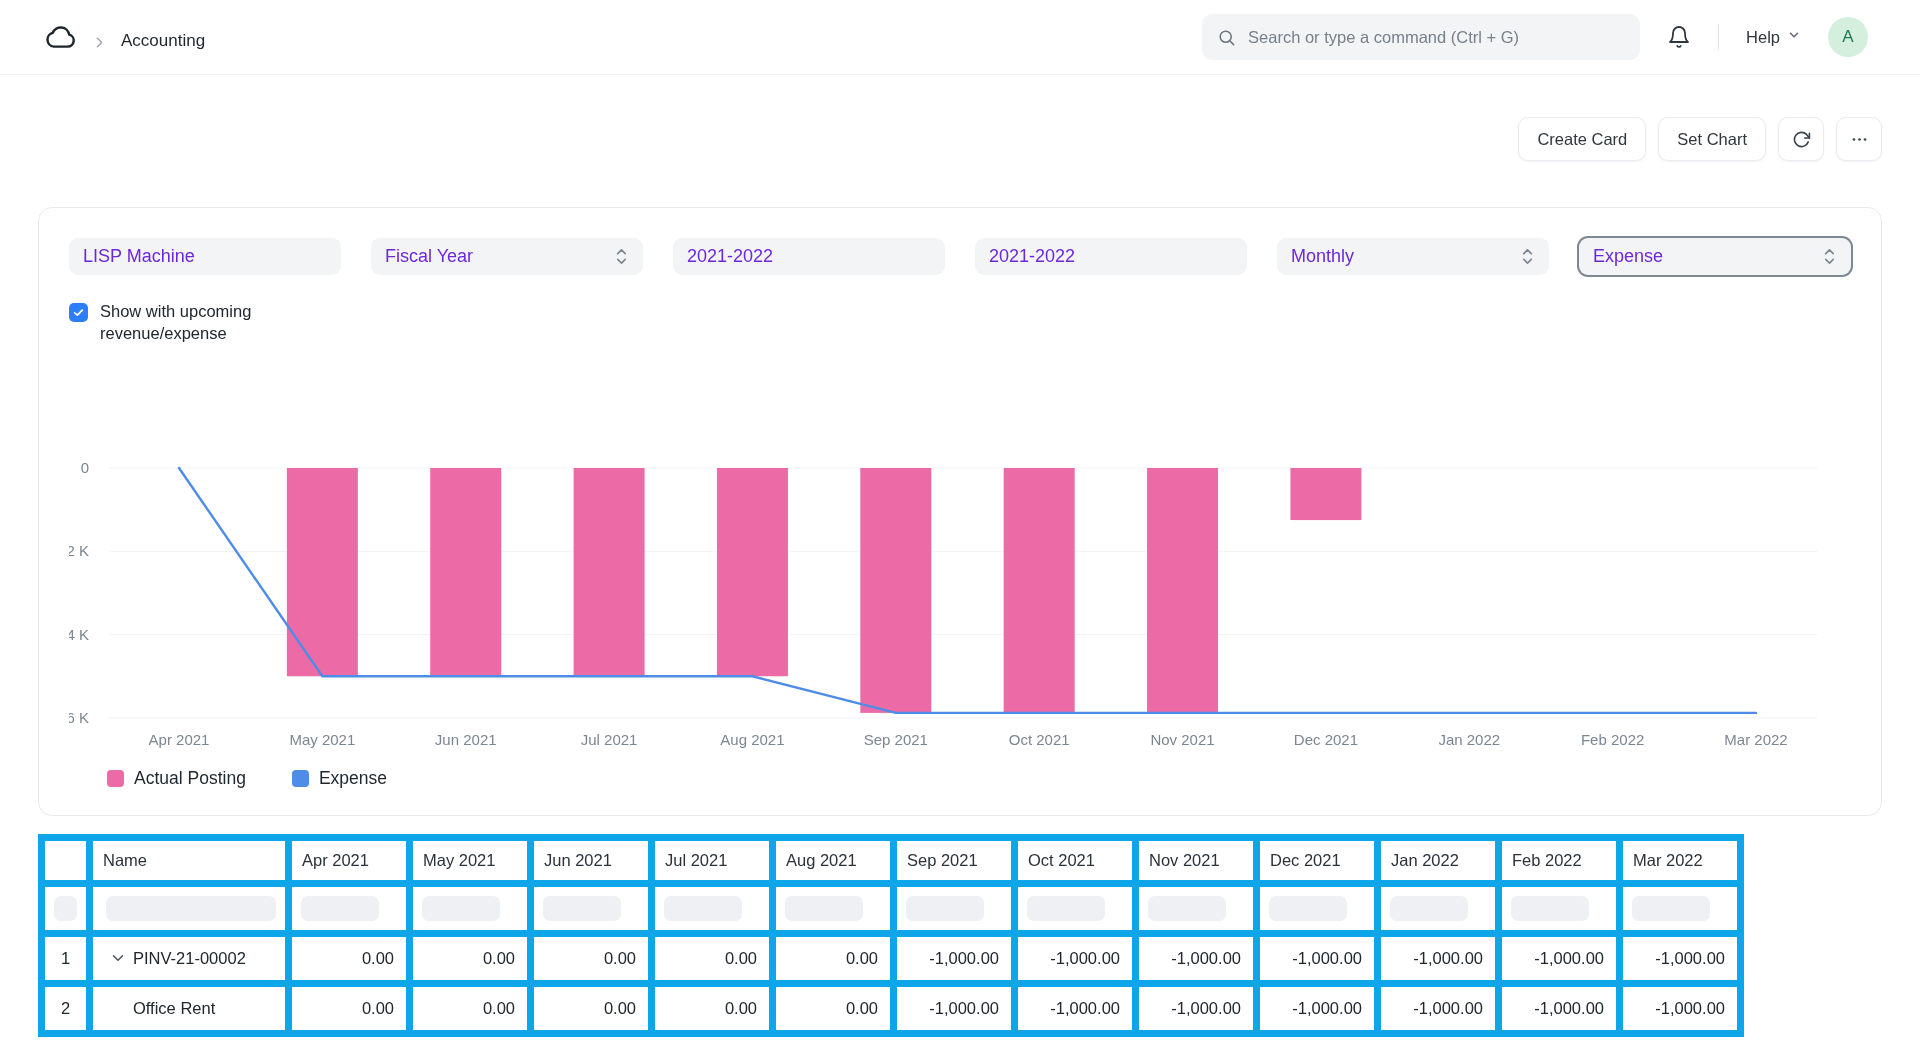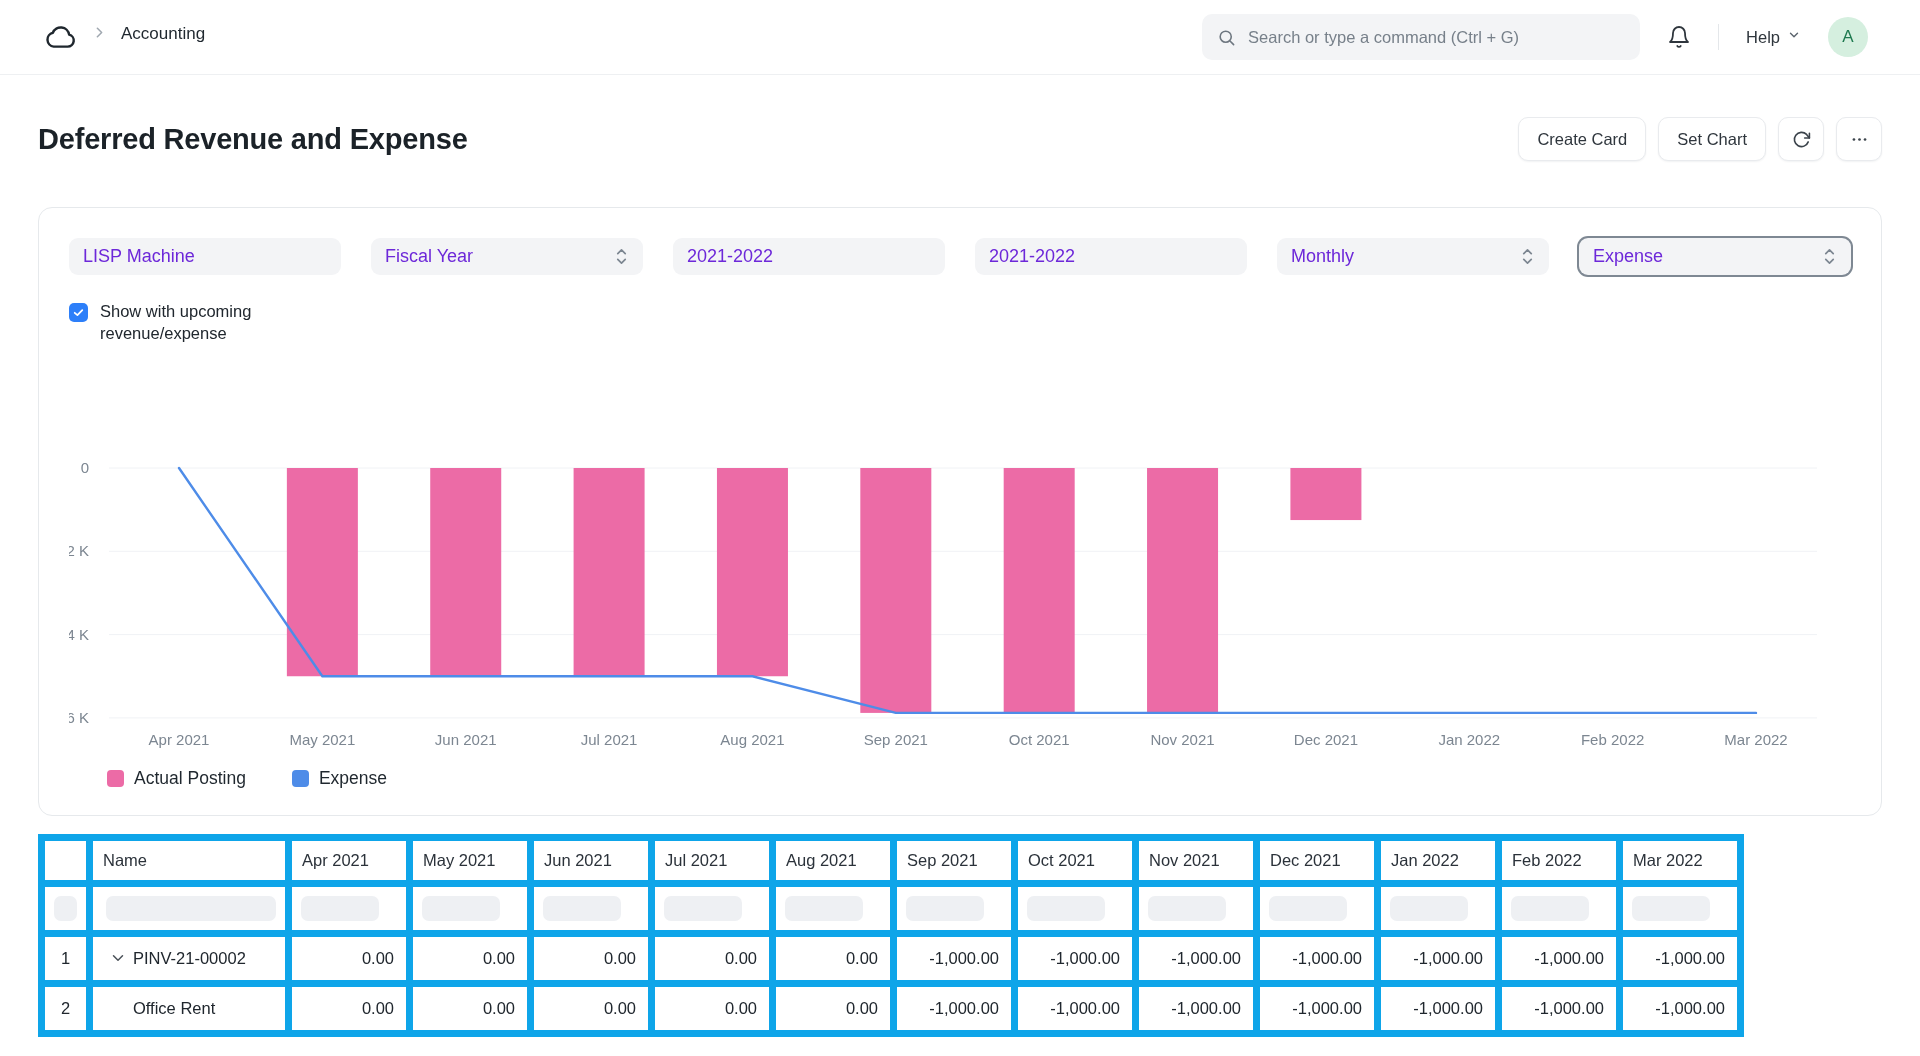--- a/index.html
+++ b/index.html
@@ -4,21 +4,21 @@
 <title>Deferred Revenue and Expense</title>
 <style>
   *{box-sizing:border-box;margin:0;padding:0}
   html,body{width:1920px;height:1056px;overflow:hidden;background:#fff;
     font-family:"Liberation Sans","DejaVu Sans",sans-serif;color:#1f272e}
   svg{display:block}
   .interact{cursor:pointer}
 
   
   .navbar{height:75px;display:flex;align-items:center;padding:0 52px 0 44px;border-bottom:1px solid #eef0f2;background:#fff}
-  .nav-left{display:flex;align-items:flex-start;gap:13px}
+  .nav-left{display:flex;align-items:flex-end;gap:13px}
   .logo svg{width:34px;height:27px;color:#1f272e}
   .crumb-sep svg{width:17px;height:17px;color:#a0a8b0}
   .crumb{font-size:17px;font-weight:500;color:#1f272e;cursor:pointer}
   .nav-right{margin-left:auto;display:flex;align-items:center;gap:27px}
   .searchbar{width:438px;height:46px;background:#f3f4f6;border-radius:10px;display:flex;align-items:center;gap:12px;padding:0 15px;cursor:text}
   .searchbar svg{width:19px;height:19px;color:#6e7780}
   .search-ph{color:#77808a;font-size:16.5px;white-space:nowrap}
   .bell svg{width:24px;height:24px;color:#2f363d}
   .nav-divider{width:1px;height:26px;background:#e4e7ea}
   .help{display:flex;align-items:flex-start;gap:7px;font-size:16.5px;color:#2f363d;background:none;border:none;cursor:pointer;font-family:inherit}
@@ -107,21 +107,20 @@
       <svg viewBox="0 0 24 24" fill="none" stroke="currentColor" stroke-width="2.4" stroke-linecap="round" stroke-linejoin="round">
           <polyline points="6 9 12 15 18 9"></polyline>
         </svg>
     </button>
     <div class="avatar" id="avatar" style="background: rgb(213, 239, 223); color: rgb(31, 122, 80);">A</div>
   </div>
 </header>
 
 <main>
   <div class="page-head">
-    <h1>Deferred Revenue and Expense</h1>
     <div class="actions">
       <button class="btn">Create Card</button>
       <button class="btn">Set Chart</button>
       <button class="btn icon-btn">
         <svg viewBox="0 0 24 24" fill="none" stroke="currentColor" stroke-width="2" stroke-linecap="round" stroke-linejoin="round">
             <polyline points="22 4 22 10 16 10"></polyline>
             <path d="M20.5 15a9 9 0 1 1-2.1-9.4L22 10"></path>
           </svg>
       </button>
       <button class="btn icon-btn">

